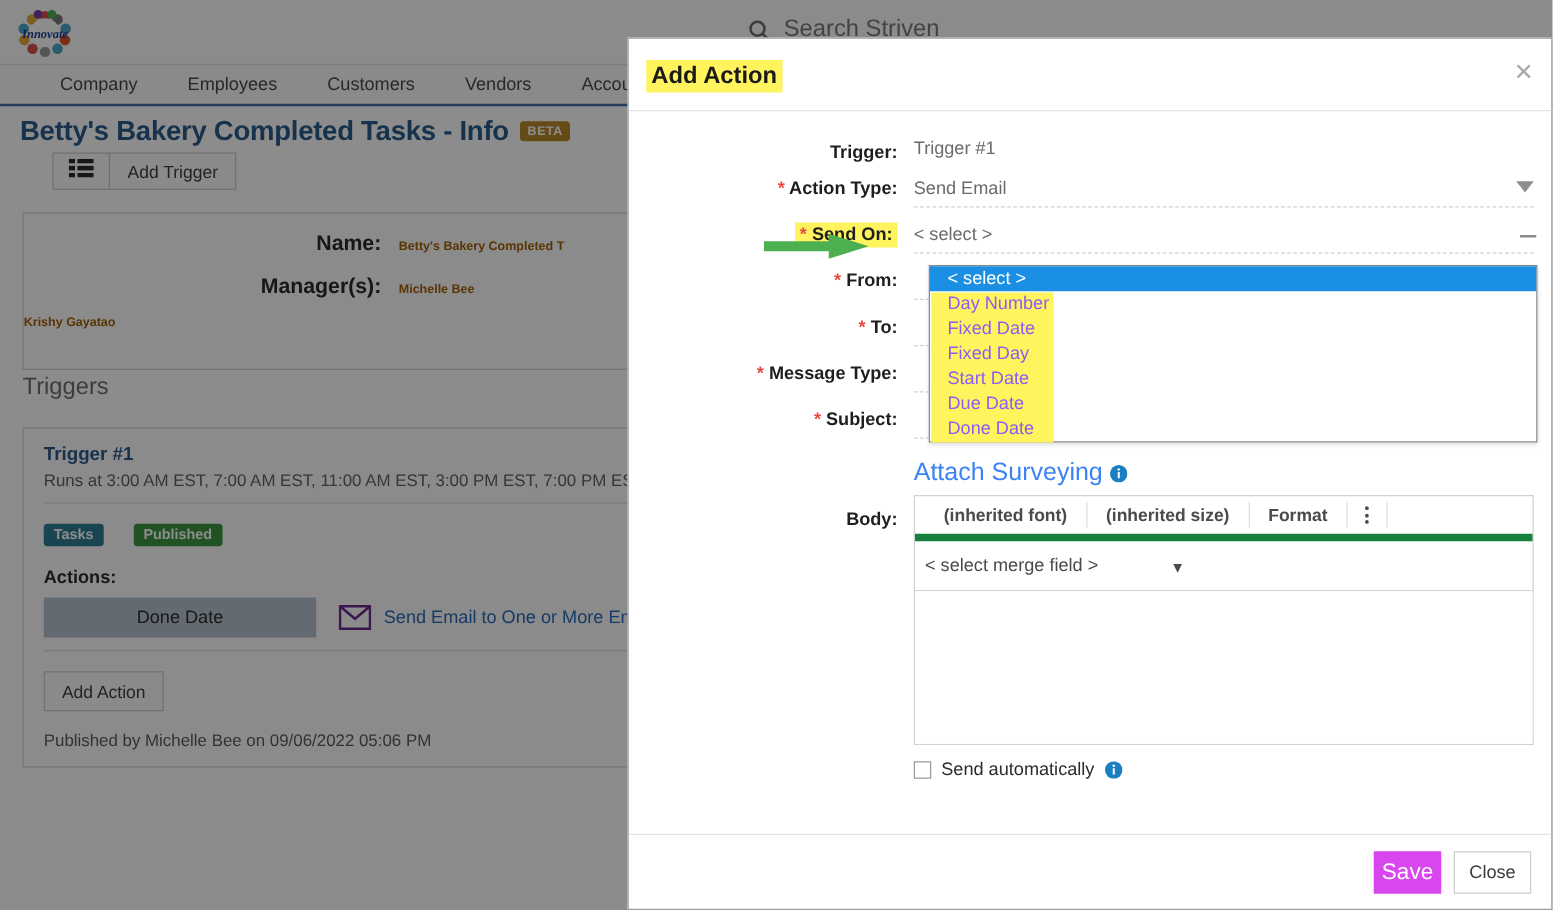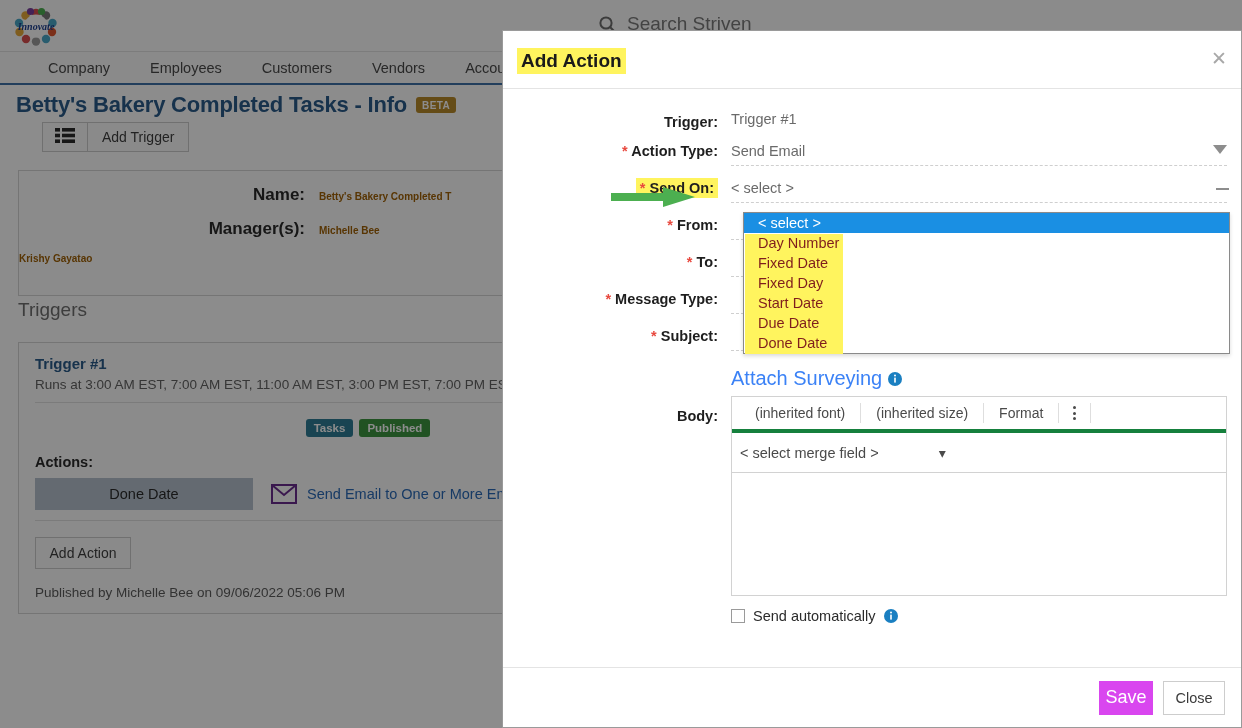--- a/index.html
+++ b/index.html
@@ -128,21 +128,21 @@
     font-size: 15px; font-weight: bold; color: #2b5c8a;
   }
   .trigger-runs {
     font-size: 13.5px; color: #636363;
     margin-top: 5px; white-space: nowrap;
   }
   .trigger-divider {
     border-top: 1px solid #e0e0e0;
     margin: 10px 0 0 0;
   }
-  .tag-row { margin-top: 16px; display: flex; gap: 6px; justify-content: center; }
+  .tag-row { margin-top: 16px; display: flex; gap: 24px; }
   .tag {
     font-size: 11.5px; font-weight: bold; color: #fff;
     padding: 3px 8px; border-radius: 3px;
   }
   .tag-tasks { background: #2f7d95; }
   .tag-published { background: #3c9540; }
 
   .actions-label {
     margin-top: 17px;
     font-size: 14.5px; font-weight: bold; color: #2b2b2b;
@@ -261,21 +261,21 @@
     position: absolute;
     left: 743px; top: 212px;
     width: 487px; height: 142px;
     background: #ffffff;
     border: 1px solid #8a8a8a;
     z-index: 70;
     box-shadow: 0 2px 4px rgba(0,0,0,0.15);
   }
   .dd-option {
     height: 20px; line-height: 20px;
-    font-size: 14.5px; color: #7f1d1d;
+    font-size: 14.5px; color: #8b5cf6;
     padding-left: 14px;
     white-space: nowrap;
   }
   .dd-option.selected {
     background: #1a8fe3; color: #ffffff;
   }
   .dd-hl-block {
     position: absolute;
     left: 1px; top: 21px;
     width: 98px; height: 120px;
@@ -290,22 +290,23 @@
   }
   .info-dot svg { display: block; }
 
   .editor-box {
     border: 1px solid #d2d2d2;
     background: #ffffff;
   }
   .editor-toolbar {
     height: 36px;
     display: flex; align-items: center;
-    border-bottom: 4px solid #15803d;
+    border-bottom: 6px solid #15803d;
     padding-left: 8px;
+    font-weight: bold;
   }
   .tool-item {
     font-size: 14px; color: #4a4a4a;
     padding: 0 15px; line-height: 1;
   }
   .tool-sep {
     width: 1px; height: 20px; background: #dedede;
   }
   .kebab {
     padding: 0 14px;

